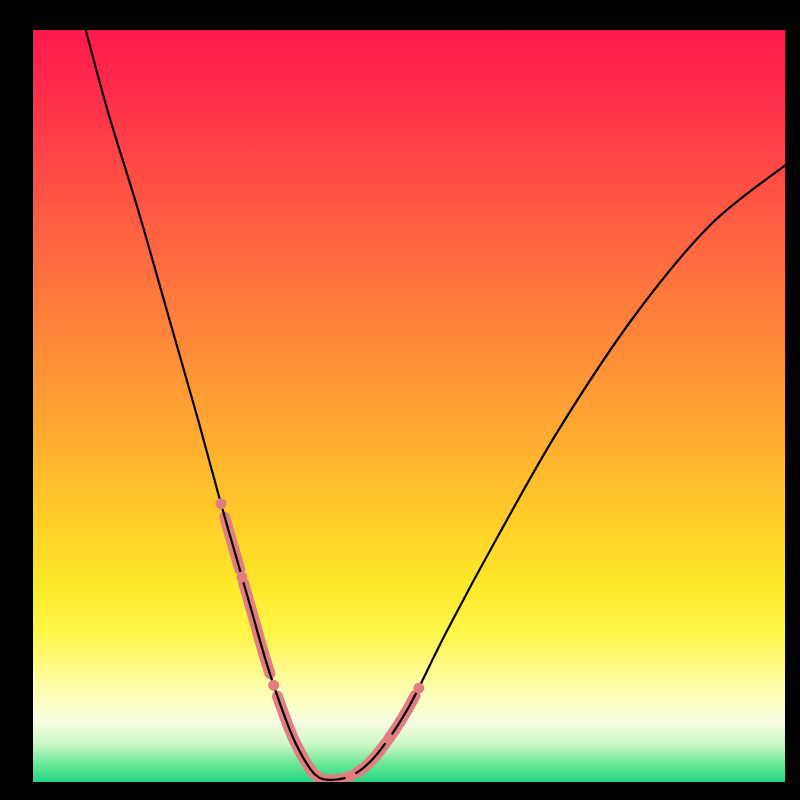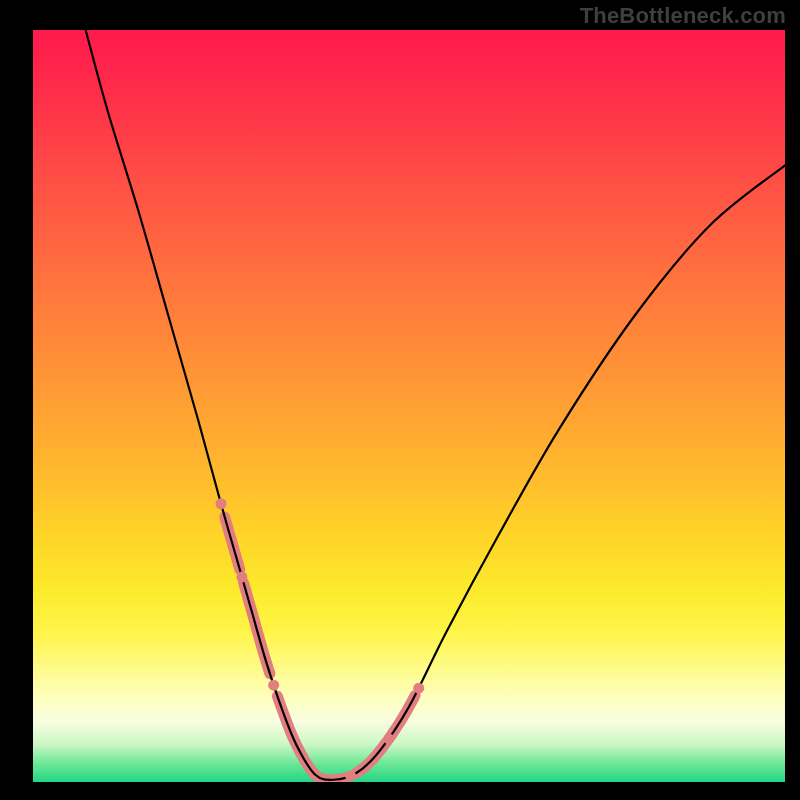--- a/index.html
+++ b/index.html
@@ -78,21 +78,20 @@
   }
   .dot {
     fill: #e27d80;
   }
 </style>
 </head>
 <body>
 
 <div class="frame">
 
-  <div class="watermark">TheBottleneck.com</div>
 
   <div class="plot-area">
     <div class="gradient"></div>
     <svg class="curve" viewBox="0 0 752 752" preserveAspectRatio="none">
       <g id="highlight-group">
           <path class="band-stroke" d="M 191.72026239067057 487.0296209912536 L 192.28875000000002 489.035 L 192.84524781341108 490.99241982507283 L 193.3907835276968 492.90599125364434 L 193.92638483965015 494.7798250728862 L 194.45307944606415 496.6180320699708 L 194.9718950437318 498.4247230320699 L 195.48385932944606 500.20400874635567 L 195.99 501.96 L 196.4913447521866 503.69680758017483 L 196.98892128279886 505.41854227405247 L 197.48375728862976 507.1293148688046 L 197.97688046647232 508.8332361516035 L 198.46931851311953 510.5344169096209 L 198.96209912536446 512.2369679300292 L 199.45625 513.9449999999999 L 199.95279883381926 515.6626239067054 L 200.4527733236152 517.3939504373177 L 200.95720116618077 519.1430903790088 L 201.46711005830906 520.9141545189505 L 201.983527696793 522.7112536443149 L 202.50748177842567 524.538498542274 L 203.04000000000002 526.4 L 203.57714285714286 528.2800000000001 L 204.11428571428573 530.16 L 204.6514285714286 532.0400000000001 L 205.1885714285715 533.9200000000001 L 205.72571428571428 535.7999999999998 L 206.26285714285717 537.68 L 206.8 539.56"></path>
           <path class="band-stroke" d="M 210.56 552.72 L 211.09714285714284 554.5999999999999 L 211.6342857142857 556.4799999999999 L 212.17142857142858 558.36 L 212.70857142857142 560.24 L 213.24571428571429 562.1199999999999 L 213.78285714285715 564 L 214.32 565.8799999999999 L 214.85714285714283 567.76 L 215.3942857142857 569.6399999999999 L 215.93142857142857 571.52 L 216.4685714285714 573.4 L 217.00571428571425 575.28 L 217.54285714285714 577.1600000000001 L 218.07999999999998 579.04 L 218.61714285714285 580.9246246355686 L 219.15428571428566 582.8178134110786 L 219.6914285714286 584.7185386297376 L 220.22857142857146 586.6257725947523 L 220.76571428571424 588.5384876093293 L 221.30285714285714 590.4556559766762 L 221.84 592.3762499999999 L 222.37714285714281 594.2992419825072 L 222.9142857142857 596.2236042274053 L 223.45142857142852 598.1483090379007 L 223.98857142857142 600.0723287172011 L 224.52571428571426 601.9946355685129 L 225.06285714285715 603.9142018950437 L 225.59999999999997 605.8299999999999 L 226.1371428571428 607.7410021865888 L 226.6742857142857 609.6461807580175 L 227.21142857142857 611.5445080174927 L 227.74857142857144 613.4349562682215 L 228.28571428571425 615.316497813411 L 228.82285714285712 617.1881049562683 L 229.35999999999999 619.0487499999999 L 229.89714285714285 620.8974052478134 L 230.4342857142857 622.7330430029153 L 230.97142857142856 624.554635568513 L 231.50857142857143 626.3611552478134 L 232.04571428571427 628.1515743440233 L 232.58285714285716 629.9248651603499 L 233.12 631.68 L 233.6571428571429 633.420918367347 L 234.1942857142857 635.1522448979591 L 234.7314285714286 636.8739795918368 L 235.26857142857148 638.5861224489796 L 235.80571428571426 640.2886734693875 L 236.34285714285716 641.9816326530612 L 236.88 643.6650000000001"></path>
           <path class="band-stroke" d="M 244.40000000000003 666.2249999999999 L 244.93714285714287 667.7644897959183 L 245.4742857142857 669.294387755102 L 246.0114285714286 670.814693877551 L 246.54857142857145 672.3254081632653 L 247.0857142857143 673.8265306122448 L 247.62285714285719 675.3180612244897 L 248.16000000000003 676.8 L 248.69483053935863 678.2723469387755 L 249.2253790087464 679.7351020408163 L 249.7521592565598 681.1882653061226 L 250.2756851311954 682.6318367346938 L 250.79647048104954 684.0658163265305 L 251.31502915451895 685.4902040816326 L 251.83187500000003 686.905 L 252.3475218658892 688.3102040816326 L 252.86248360058312 689.7058163265307 L 253.3772740524781 691.0918367346937 L 253.8924070699709 692.4682653061225 L 254.4083965014577 693.8351020408162 L 254.92575619533528 695.1923469387755 L 255.44500000000002 696.54 L 255.9666417638484 697.8780612244897 L 256.491195335277 699.2065306122448 L 257.0191745626822 700.5254081632654 L 257.55109329446066 701.8346938775511 L 258.08746537900873 703.134387755102 L 258.628804664723 704.4244897959184 L 259.17562499999997 705.7049999999999 L 259.72844023323614 706.9759183673468 L 260.287764212828 708.2372448979592 L 260.854110787172 709.4889795918367 L 261.4279938046647 710.7311224489796 L 262.0099271137026 711.9636734693877 L 262.60042456268224 713.1866326530612 L 263.2 714.4 L 263.80899599125365 715.6144121720116 L 264.4270699708455 716.8389300291545 L 265.053708090379 718.0711898688047 L 265.6883965014578 719.3088279883383 L 266.3306213556851 720.549480685131 L 266.9798688046647 721.7907842565598 L 267.635625 723.0303749999999 L 268.2973760932945 724.265889212828 L 268.96460823615155 725.4949631924198 L 269.6368075801749 726.7152332361514 L 270.31346027696793 727.9243356413996 L 270.99405247813405 729.1199067055393 L 271.67807033527697 730.2995827259475 L 272.365 731.461 L 273.05432762390666 732.6017948250728 L 273.7455393586006 733.7196034985424 L 274.4381213556851 734.8120623177842 L 275.13155976676387 735.876807580175 L 275.8253407434402 736.9114755830904 L 276.5189504373178 737.9137026239067 L 277.21187499999996 738.881125 L 277.90360058309034 739.8113790087464 L 278.5936133381924 740.7021009475218 L 279.2813994169096 741.5509271137026 L 279.9664449708455 742.3554938046648 L 280.6482361516035 743.1134373177842 L 281.3262591107872 743.8223939504373 L 282 744.48 L 282.66911625364435 745.0874544460642 L 283.33395043731775 745.6486967930028 L 283.995016399417 746.1654741253645 L 284.65282798833823 746.6395335276969 L 285.30789905247804 747.072622084548 L 285.9607434402332 747.4664868804666 L 286.611875 747.822875 L 287.2618075801749 748.1435335276968 L 287.91105502915457 748.430209548105 L 288.5601311953352 748.6846501457725 L 289.2095499271137 748.9086024052481 L 289.8598250728862 749.1038134110786 L 290.5114704810496 749.2720302478135 L 291.165 749.4150000000001 L 291.8209274781341 749.5344697521865 L 292.47976676384843 749.6321865889213 L 293.1420317055394 749.7098975947523 L 293.8082361516035 749.7693498542275 L 294.47889395043734 749.812290451895 L 295.15451895043736 749.8404664723032 L 295.83562500000005 749.8556249999999 L 296.52272594752185 749.8595131195336 L 297.2163356413994 749.8538779154519 L 297.91696793002916 749.8404664723032 L 298.62513666180763 749.8210258746357 L 299.3413556851312 749.7973032069972 L 300.0661388483965 749.7710455539359 L 300.8 749.744 L 301.54328170553936 749.7108567784256 L 302.29564139941687 749.6649358600584 L 303.0565652332362 749.6059289358602 L 303.8255393586006 749.5335276967932 L 304.6020499271137 749.447423833819 L 305.38558309037904 749.3473090379009 L 306.175625 749.232875 L 306.9716618075802 749.1038134110788 L 307.77317966472305 748.9598159620992 L 308.579664723032 748.8005743440232 L 309.39060313411085 748.6257802478135 L 310.20548104956265 748.4351253644314 L 311.02378462099125 748.2283013848397 L 311.845 748.005"></path>
           <path class="band-stroke" d="M 323.36 742.976 L 324.1610896501458 742.476042638484 L 324.95361516034984 741.9689941690963 L 325.73860422740523 741.4535185860059 L 326.517084548105 740.9282798833821 L 327.29008381924194 740.3919420553935 L 328.0586297376093 739.84316909621 L 328.82375 739.280625 L 329.5864723032069 738.7029737609329 L 330.3478243440233 738.1088793731777 L 331.1088338192419 737.4970058309036 L 331.870528425656 736.8660171282799 L 332.6339358600583 736.214577259475 L 333.400083819242 735.5413502186589 L 334.17 734.845 L 334.94471209912535 734.1241905976675 L 335.7252478134111 733.3775860058308 L 336.51263483965016 732.6038502186589 L 337.3079008746356 731.8016472303207 L 338.1120736151604 730.9696410349853 L 338.92618075801755 730.1064956268222 L 339.75125 729.210875 L 340.5883090379009 728.2814431486879 L 341.4383855685131 727.3168640670553 L 342.3025072886297 726.315801749271 L 343.1817018950437 725.2769201895044 L 344.0769970845481 724.1988833819241 L 344.9894205539359 723.0803553206997 L 345.92 721.92 L 346.86479591836735 720.7266384839651 L 347.8191836734694 719.5094344023322 L 348.7831632653062 718.2675655976677 L 349.7567346938776 717.0002099125367 L 350.7398979591836 715.7065451895041 L 351.7326530612245 714.3857492711371 L 352.73499999999996 713.037 L 353.74693877551016 711.6594752186587"></path>
           <path class="band-stroke" d="M 356.840306122449 707.3460262390671 L 357.8906122448979 705.8451778425654 L 358.95051020408164 704.311443148688 L 360.02 702.744 L 361.09908163265305 701.1420262390669 L 362.1877551020408 699.5046997084548 L 363.28602040816327 697.8311982507288 L 364.3938775510204 696.1206997084548 L 365.5113265306122 694.3723819241982 L 366.6383673469388 692.5854227405248 L 367.775 690.7589999999999 L 368.9212244897959 688.8922915451894 L 370.07704081632653 686.9844752186589 L 371.2424489795918 685.0347288629737 L 372.4174489795919 683.0422303206997 L 373.6020408163265 681.0061574344022 L 374.7962244897959 678.9256880466472 L 376 676.8 L 377.2087427113703 674.6276202623907 L 378.41851311953354 672.4083090379008 L 379.6303389212829 670.1430940233238 L 380.84524781341116 667.833002915452 L 382.06426749271134 665.4790634110785"></path>

